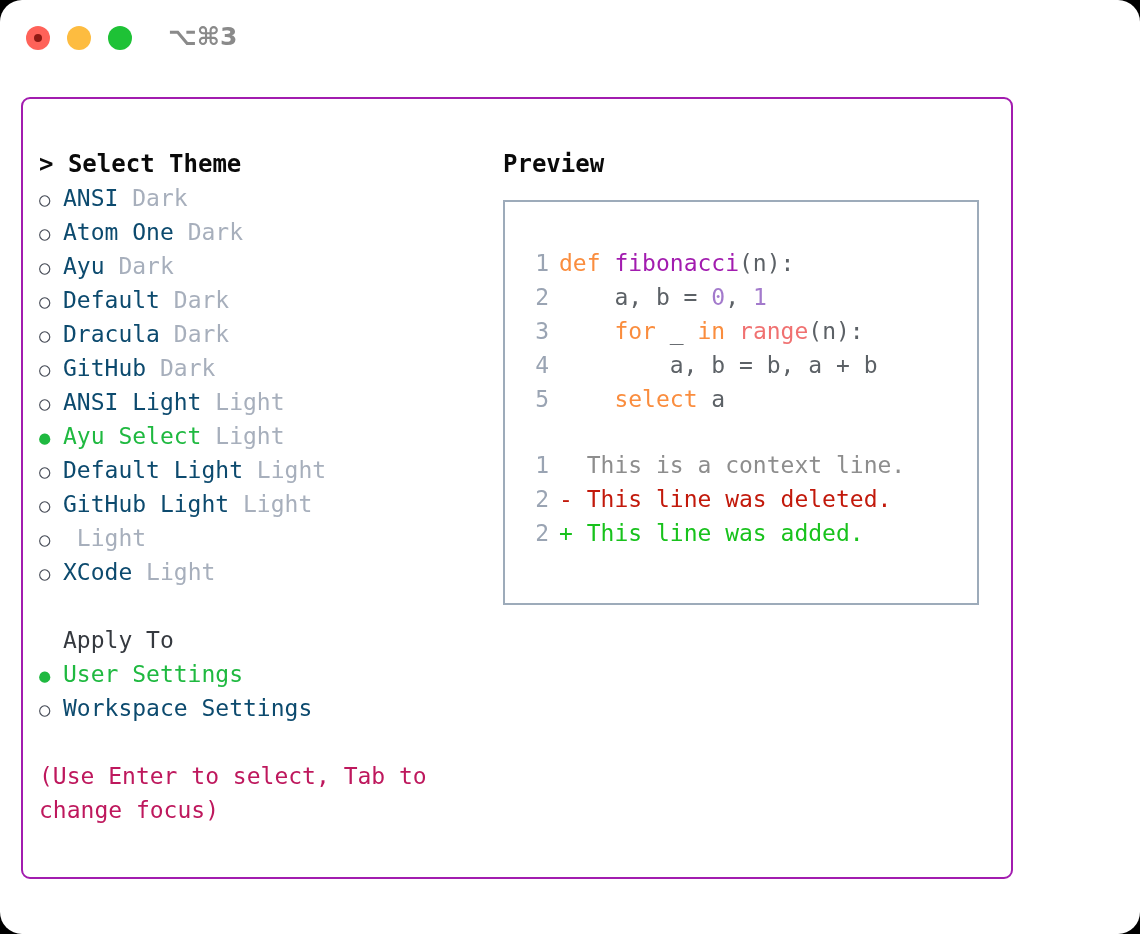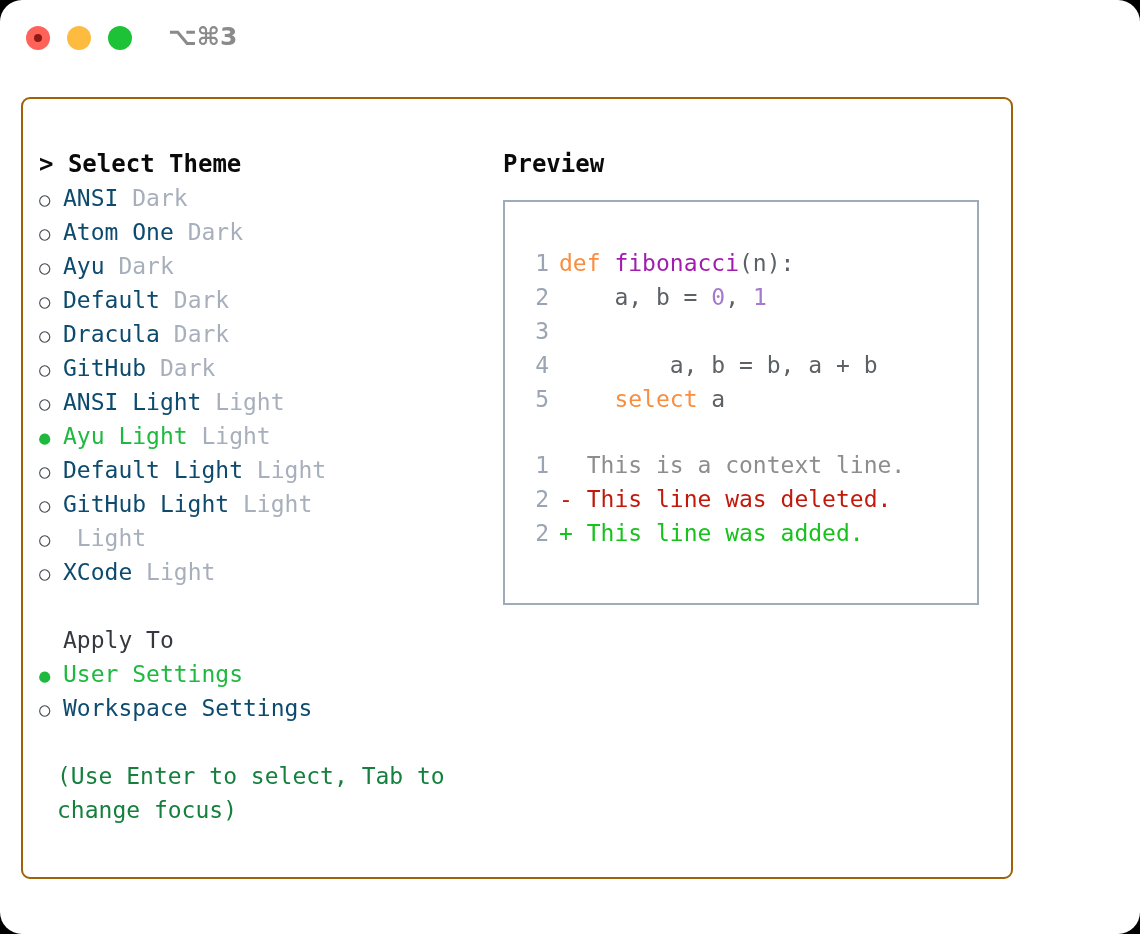--- a/index.html
+++ b/index.html
@@ -64,21 +64,21 @@
     letter-spacing: 0px;
     font-family: "DejaVu Sans", "Liberation Sans", sans-serif;
   }
 
   
   .panel {
     position: absolute;
     left: 21px; top: 97px;
     width: 992px;
     height: 782px;
-    border: 2px solid #a16207;
+    border: 2px solid #a21caf;
     border-radius: 9px;
     background: #ffffff;
     box-sizing: border-box;
   }
 
   
   .left-col {
     position: absolute;
     left: 16px;
     top: 48px;
@@ -118,25 +118,24 @@
     color: #35393f;
     line-height: 34px;
     padding-left: 24px;
     white-space: pre;
   }
   .spacer { height: 34px; }
 
   .hint {
     margin-top: 34px;
     font-size: 23px;
-    color: #15803d;
+    color: #be185d;
     line-height: 34px;
     width: 420px;
     white-space: pre-wrap;
-    margin-left: 18px;
   }
 
   
   .right-col {
     position: absolute;
     left: 480px;
     top: 48px;
     width: 490px;
   }
   .preview-title {
@@ -203,21 +202,21 @@
       <div class="section-head">&gt; Select Theme</div>
 
       <div class="opt-list" id="theme-list">
           <div class="opt"><span class="bullet">○</span><span class="opt-label">ANSI</span><span class="opt-suffix"> Dark</span></div>
           <div class="opt"><span class="bullet">○</span><span class="opt-label">Atom One</span><span class="opt-suffix"> Dark</span></div>
           <div class="opt"><span class="bullet">○</span><span class="opt-label">Ayu</span><span class="opt-suffix"> Dark</span></div>
           <div class="opt"><span class="bullet">○</span><span class="opt-label">Default</span><span class="opt-suffix"> Dark</span></div>
           <div class="opt"><span class="bullet">○</span><span class="opt-label">Dracula</span><span class="opt-suffix"> Dark</span></div>
           <div class="opt"><span class="bullet">○</span><span class="opt-label">GitHub</span><span class="opt-suffix"> Dark</span></div>
           <div class="opt"><span class="bullet">○</span><span class="opt-label">ANSI Light</span><span class="opt-suffix"> Light</span></div>
-          <div class="opt selected"><span class="bullet">●</span><span class="opt-label">Ayu Light</span><span class="opt-suffix"> Light</span></div>
+          <div class="opt selected"><span class="bullet">●</span><span class="opt-label">Ayu Select</span><span class="opt-suffix"> Light</span></div>
           <div class="opt"><span class="bullet">○</span><span class="opt-label">Default Light</span><span class="opt-suffix"> Light</span></div>
           <div class="opt"><span class="bullet">○</span><span class="opt-label">GitHub Light</span><span class="opt-suffix"> Light</span></div>
           <div class="opt"><span class="bullet">○</span><span class="opt-suffix"> Light</span></div>
           <div class="opt"><span class="bullet">○</span><span class="opt-label">XCode</span><span class="opt-suffix"> Light</span></div>
         </div>
 
       <div class="spacer"></div>
 
       <div class="apply-head">Apply To</div>
 
@@ -229,21 +228,21 @@
       <div class="hint">(Use Enter to select, Tab to change focus)</div>
     </div>
 
     <div class="right-col">
       <div class="preview-title">Preview</div>
 
       <div class="preview-box">
         <div id="code-block">
             <div class="code-line"><span class="lineno">1</span><span class="code-text"><span class="tok-kw">def </span><span class="tok-fn">fibonacci</span><span class="tok-pl">(n):</span></span></div>
             <div class="code-line"><span class="lineno">2</span><span class="code-text"><span class="tok-pl">    a, b = </span><span class="tok-num">0</span><span class="tok-pl">, </span><span class="tok-num">1</span></span></div>
-            <div class="code-line"><span class="lineno">3</span></div>
+            <div class="code-line"><span class="lineno">3</span><span class="code-text"><span class="tok-pl">    </span><span class="tok-kw">for</span><span class="tok-pl"> _ </span><span class="tok-kw">in</span><span class="tok-pl"> </span><span class="tok-bi">range</span><span class="tok-pl">(n):</span></span></div>
             <div class="code-line"><span class="lineno">4</span><span class="code-text"><span class="tok-pl">        a, b = b, a + b</span></span></div>
             <div class="code-line"><span class="lineno">5</span><span class="code-text"><span class="tok-pl">    </span><span class="tok-kw">select</span><span class="tok-pl"> a</span></span></div>
           </div>
         <div class="diff-gap"></div>
         <div id="diff-block">
             <div class="code-line"><span class="lineno">1</span><span class="code-text diff-ctx">  </span><span class="code-text diff-ctx">This is a context line.</span></div>
             <div class="code-line"><span class="lineno">2</span><span class="code-text diff-del">- </span><span class="code-text diff-del">This line was deleted.</span></div>
             <div class="code-line"><span class="lineno">2</span><span class="code-text diff-add">+ </span><span class="code-text diff-add">This line was added.</span></div>
           </div>
       </div>

